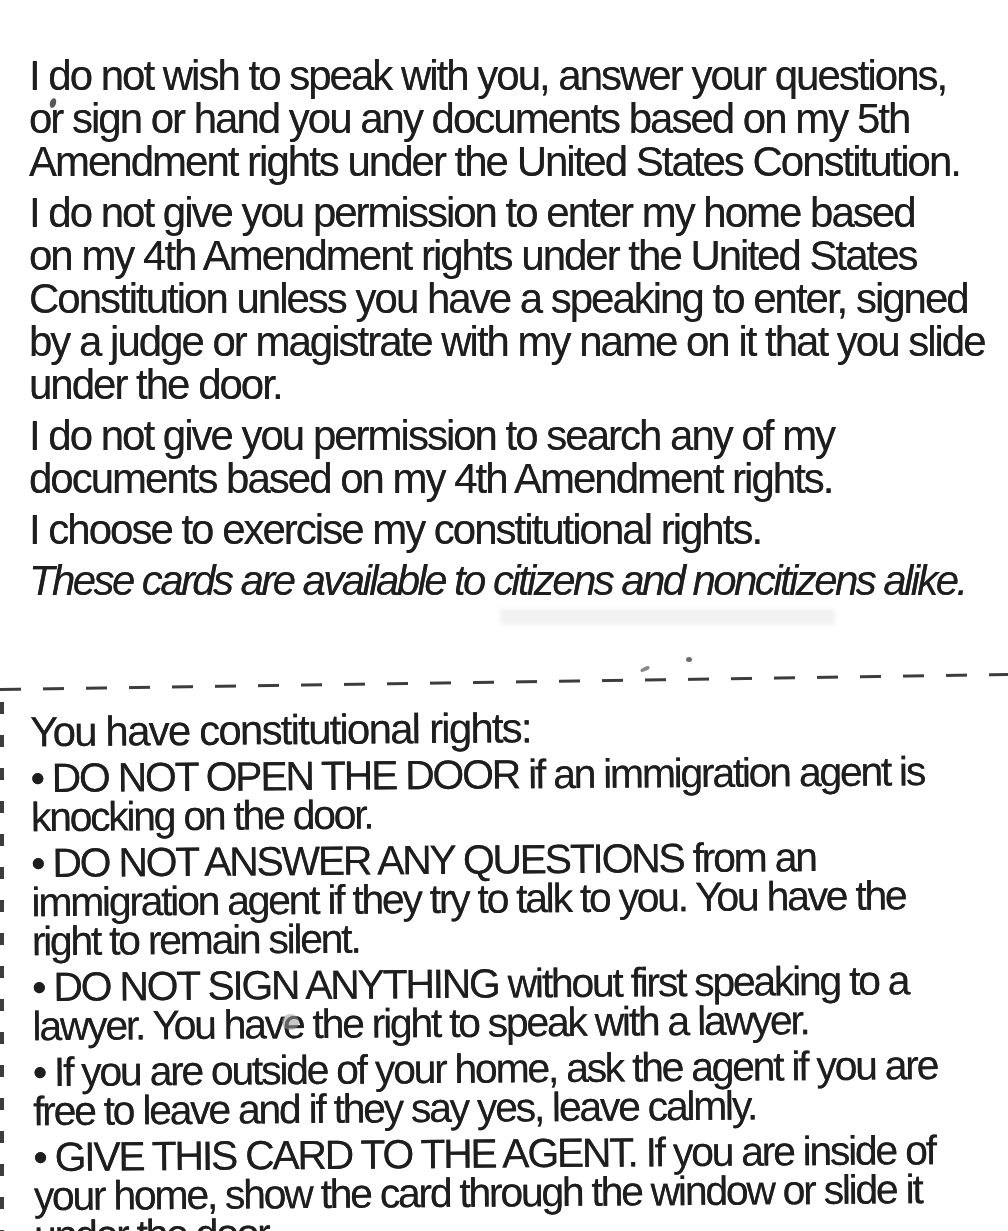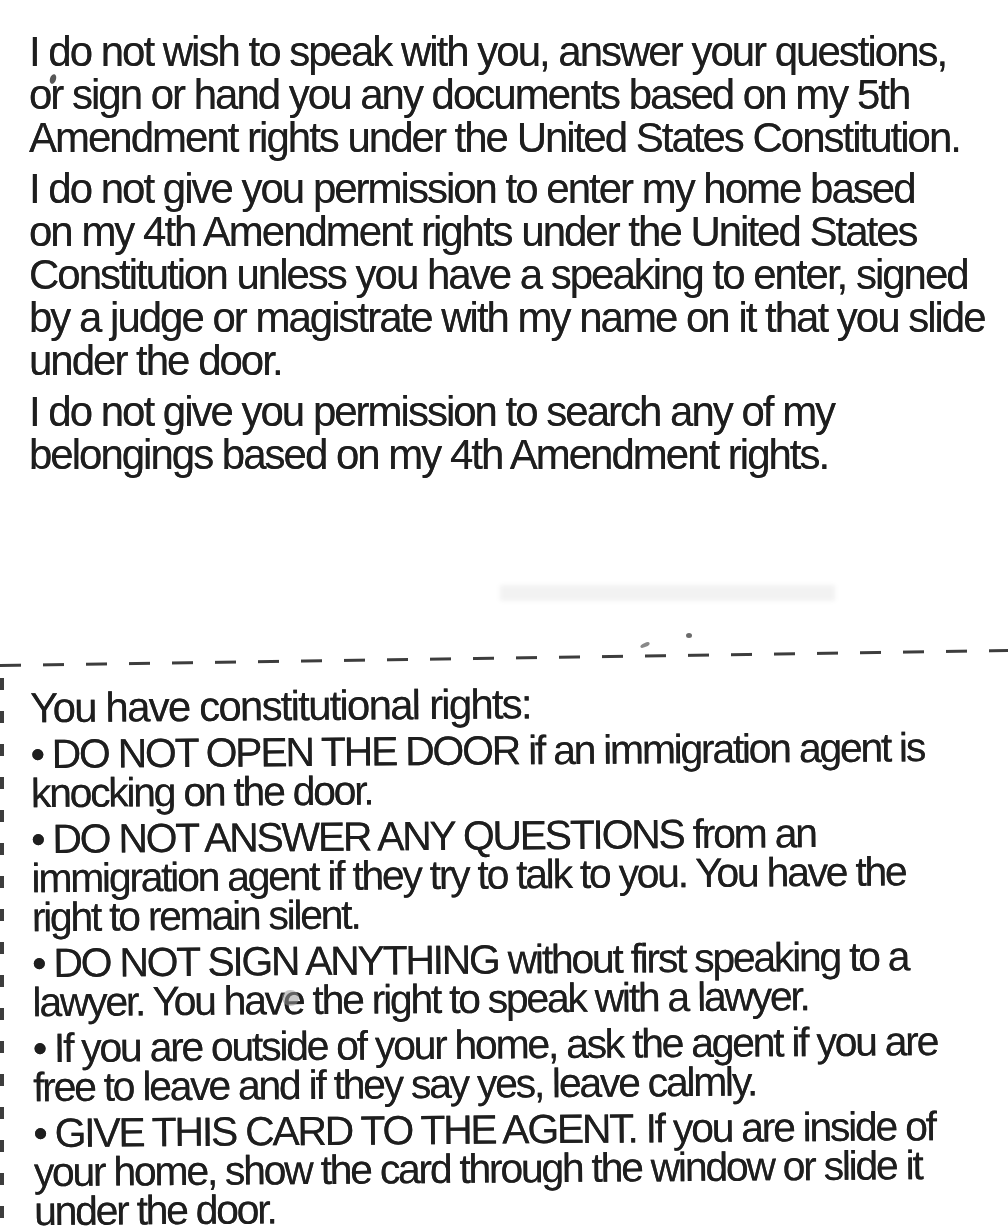--- a/index.html
+++ b/index.html
@@ -11,20 +11,21 @@
     width: 1008px;
     height: 1231px;
     background: #ffffff;
     overflow: hidden;
     font-family: "Liberation Sans", sans-serif;
     color: #1e1e1e;
   }
   .page {
     position: absolute;
     inset: 0;
+    margin-top: 24px;
   }
   
   .front {
     position: absolute;
     left: 29px;
     top: 30px;
     width: 968px;
   }
   .para {
     margin: 0 0 8px 0;
@@ -108,21 +109,23 @@
   <section class="front">
     <p class="para">I do not wish to speak with you, answer your questions,
 or sign or hand you any documents based on my 5th
 Amendment rights under the United States Constitution.</p>
     <p class="para">I do not give you permission to enter my home based
 on my 4th Amendment rights under the United States
 Constitution unless you have a speaking to enter, signed
 by a judge or magistrate with my name on it that you slide
 under the door.</p>
     <p class="para">I do not give you permission to search any of my
-belongings based on my 4th Amendment rights.</p>
+documents based on my 4th Amendment rights.</p>
+    <p class="para">I choose to exercise my constitutional rights.</p>
+    <p class="para note">These cards are available to citizens and noncitizens alike.</p>
   </section>
 
   <div class="cut-line"></div>
   <div class="cut-line-left"></div>
 
   <section class="back">
     <p class="heading">You have constitutional rights:</p>
     <p class="bullet">• DO NOT OPEN THE DOOR if an immigration agent is
 knocking on the door.</p>
     <p class="bullet">• DO NOT ANSWER ANY QUESTIONS from an

